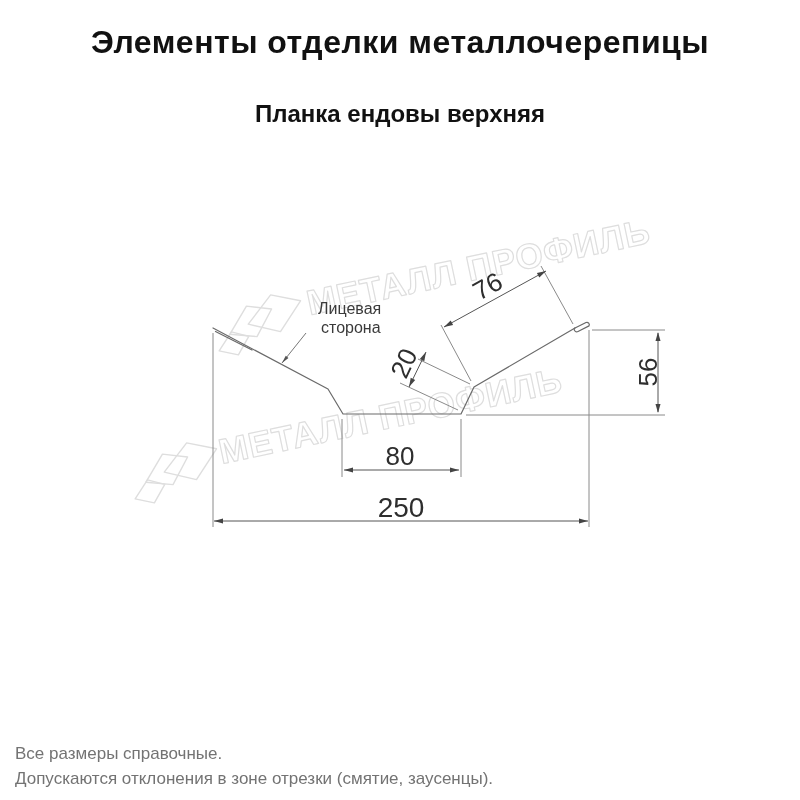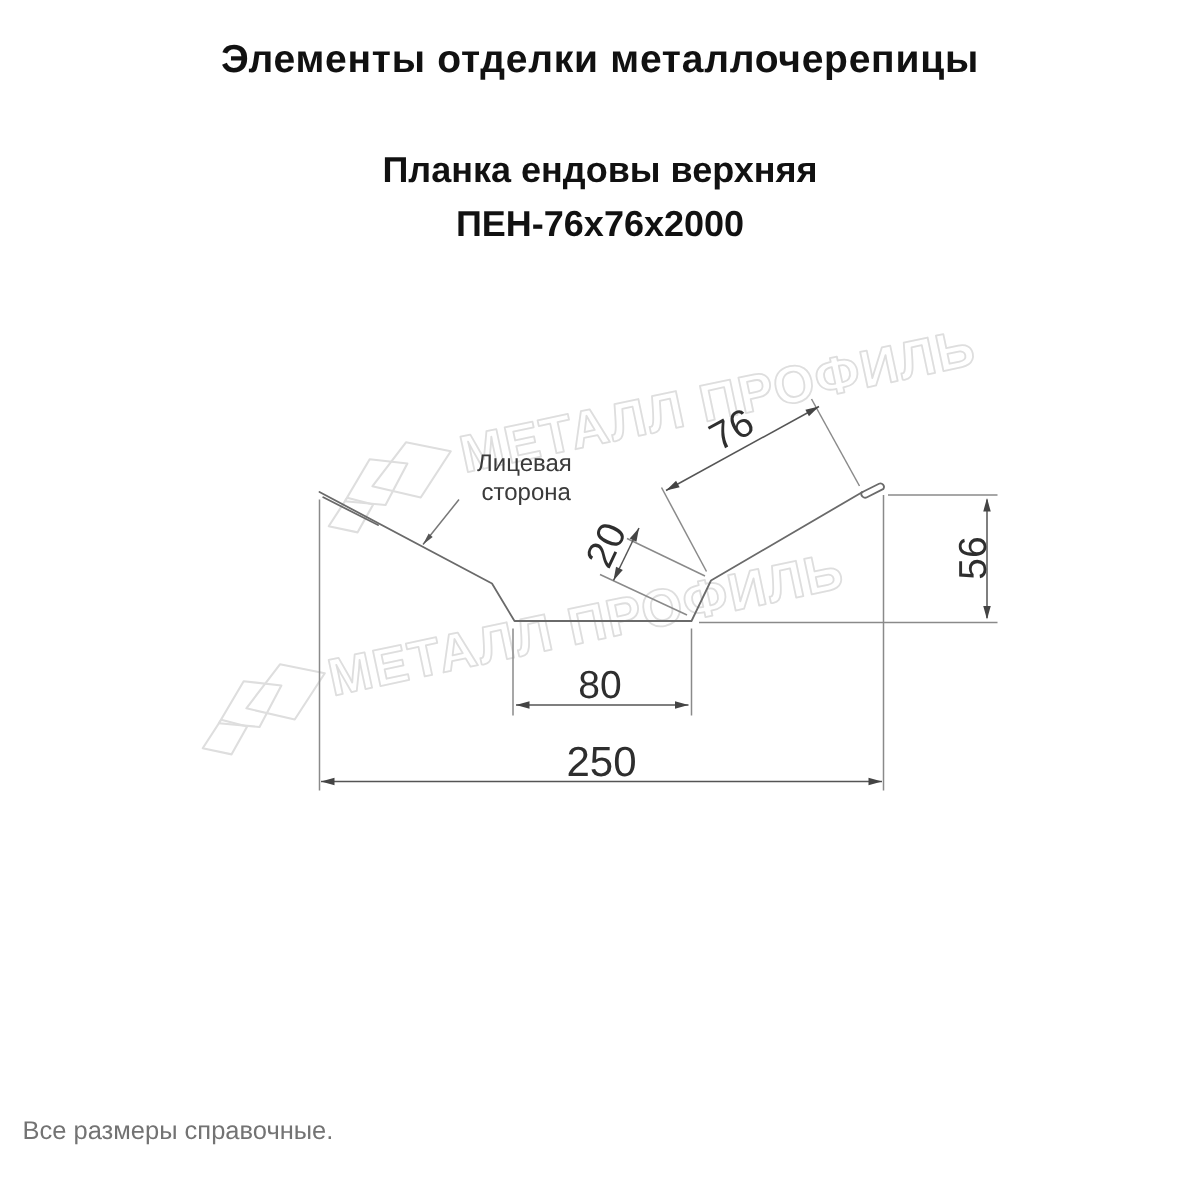--- a/index.html
+++ b/index.html
@@ -5,37 +5,36 @@
   html, body { margin: 0; padding: 0; background: #ffffff; }
   .page {
     position: relative;
     width: 800px;
     height: 800px;
     background: #ffffff;
     overflow: hidden;
     font-family: "Liberation Sans", sans-serif;
   }
   .hdr { position: absolute; left: 0; width: 800px; text-align: center; color: #111111; }
-  .title    { top: 24px;  font-size: 26px; font-weight: bold; letter-spacing: 0.5px; }
+  .title    { top: 24px;  font-size: 32px; font-weight: bold; letter-spacing: 0.5px; }
   .subtitle { top: 100px; font-size: 24px; font-weight: bold; }
   .model    { top: 136px; font-size: 24px; font-weight: bold; }
   .drawing { position: absolute; left: 0; top: 0; }
   .footnote { position: absolute; left: 15px; color: #737373; font-size: 17px; }
   .fn1 { top: 744px; }
   .fn2 { top: 769px; }
   svg text { font-family: "Liberation Sans", sans-serif; }
 </style>
 </head>
 <body>
 
 <div class="page">
 
   <div class="hdr title">Элементы отделки металлочерепицы</div>
   <div class="hdr subtitle">Планка ендовы верхняя</div>
-  <div class="hdr model">ПЕН-76х76х2000</div>
 
   <svg class="drawing" width="800" height="800" viewBox="0 0 800 800">
 
     <g stroke="#dedede" fill="none" stroke-linejoin="round">
       <g transform="translate(232,344) rotate(-12)">
         <g stroke-width="1.4">
           <path d="M 0,-10 L 22,-34 L 46,-26 L 26,-2 Z"></path>
           <path d="M 20,-16 L 48,-40 L 76,-28 L 50,-2 Z"></path>
           <path d="M -14,4 L 2,-12 L 18,-4 L 4,12 Z"></path>
         </g>
@@ -103,14 +102,15 @@
       <text x="412" y="367" text-anchor="middle" transform="rotate(-65 412 367)">20</text>
     </g>
 
     <g fill="#3a3a3a" font-size="16">
       <text x="318" y="314">Лицевая</text>
       <text x="321" y="333">сторона</text>
     </g>
   </svg>
 
   <div class="footnote fn1">Все размеры справочные.</div>
+  <div class="footnote fn2">Допускаются отклонения в зоне отрезки (смятие, заусенцы).</div>
 
 </div>
 
 </body></html>

